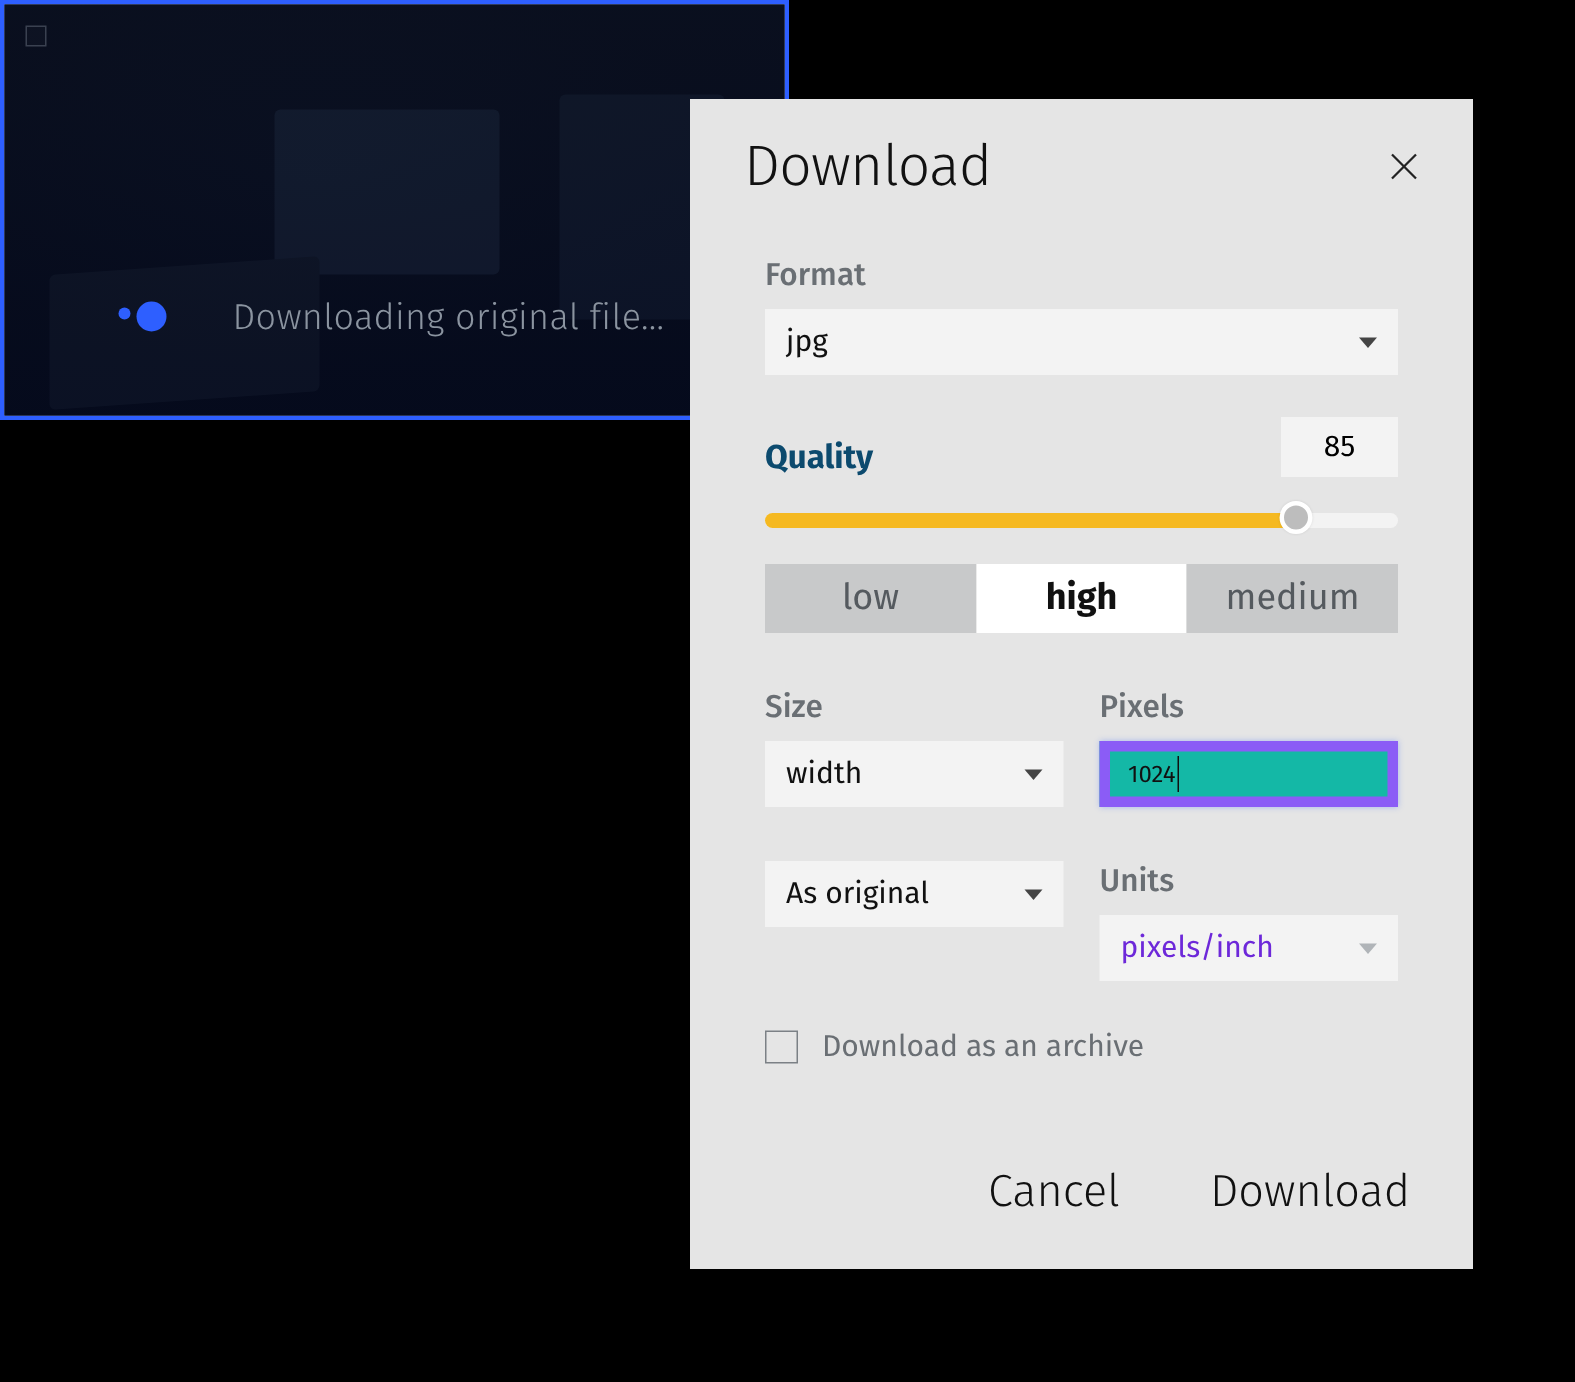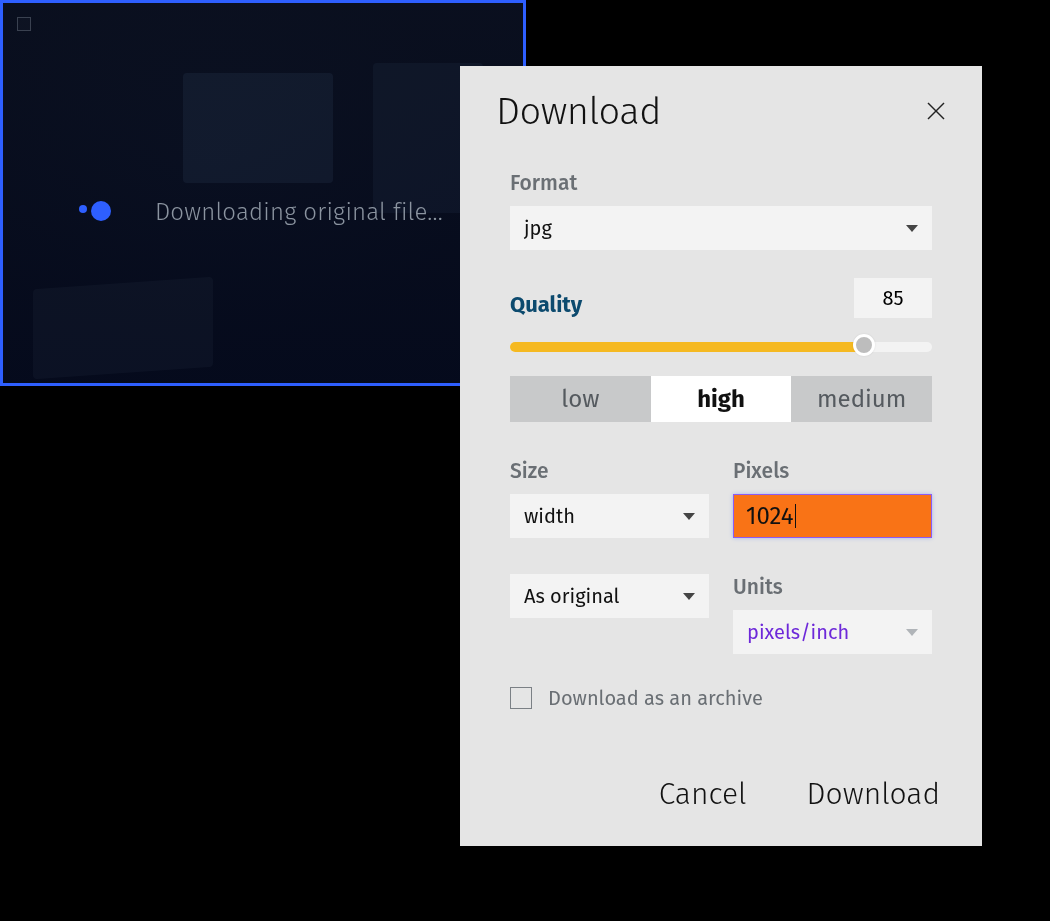--- a/index.html
+++ b/index.html
@@ -13,21 +13,21 @@
       height: 921px;
       background: #000;
       position: relative;
       overflow: hidden;
     }
     .bg-thumb {
       position: absolute;
       left: 0px;
       top: 0px;
       width: 526px;
-      height: 386px;
+      height: 280px;
       border: 3px solid #2e5fff;
       background: #ffffff;
     }
     .bg-thumb-inner {
       width:100%; height:100%;
       position:relative;
       background: linear-gradient(to bottom, rgba(10,15,30,.9), rgba(5,10,28,.95)), 
                  radial-gradient(ellipse at 40% 40%, #1a2b46 0%, #091123 60%);
     }
     .bg-shapes {
@@ -204,25 +204,25 @@
 
     .dual-row {
       display:flex;
       gap:24px;
       margin-top:36px;
     }
     .dual-col { flex:1; display:flex; flex-direction:column; }
 
     .text-input {
       height:44px;
-      background:#f97316;
-      border:1px solid #8b5cf6;
+      background:#14b8a6;
+      border:7px solid #8b5cf6;
       box-shadow: 0 0 4px rgba(46,95,255,.35);
       padding:0 12px;
-      font-size:24px;
+      font-size:16px;
       color:#111;
       outline:none;
       display:flex;
       align-items:center;
     }
     .text-input .caret {
       display:inline-block;
       width:1px; height:24px; background:#111;
       margin-left:1px;
       vertical-align:middle;

